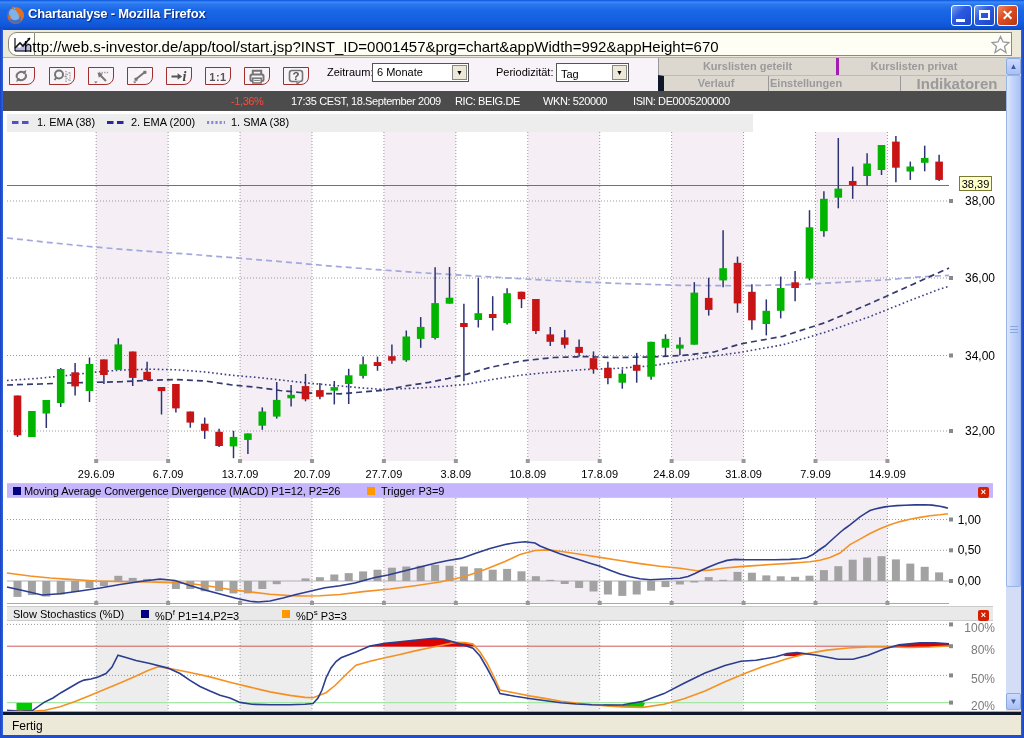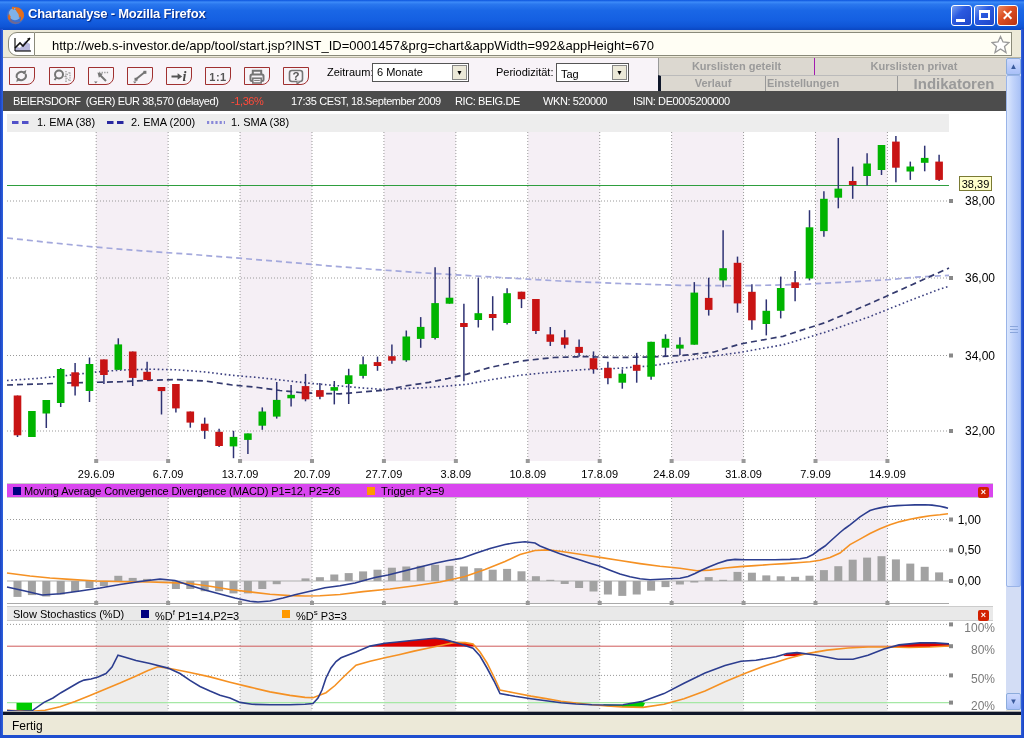--- a/index.html
+++ b/index.html
@@ -32,21 +32,21 @@
 <div class="abs" style="left:8px;top:32px;width:27px;height:24px;background:#fff;border:1px solid #8a8a7a;border-radius:9px 0 0 9px">
 <svg width="20" height="18" viewBox="0 0 20 18" style="position:absolute;left:4px;top:2px">
 <path d="M2,16 L2,11 L7,13 L12,6 L17,9 L17,16 Z" fill="#b9b9dd"></path>
 <path d="M2,13 L7,8 L10,11 L17,3" stroke="#111" stroke-width="1.6" fill="none"></path>
 <path d="M17,3 l-3,0.5 l2.4,2 z" fill="#111"></path>
 <line x1="2" y1="16" x2="18" y2="16" stroke="#111" stroke-width="1.2"></line>
 <line x1="2" y1="16" x2="2" y2="3" stroke="#111" stroke-width="1.2"></line>
 </svg>
     </div>
 <div class="abs" style="left:35px;top:32px;width:977px;height:24px;background:#fffef4;border:1px solid #8a8a7a;border-left:none"></div>
-<div class="abs" style="left:52px;top:38px;font-size:13px;color:#000">http://web.s-investor.de/app/tool/start.jsp?INST_ID=0001457&amp;prg=chart&amp;appWidth=992&amp;appHeight=670</div>
+<div class="abs" style="left:24px;top:38px;font-size:15px;color:#000">http://web.s-investor.de/app/tool/start.jsp?INST_ID=0001457&amp;prg=chart&amp;appWidth=992&amp;appHeight=670</div>
 <svg class="abs" style="left:991px;top:35px" width="19" height="19" viewBox="0 0 19 19">
       <path d="M9.5,1.5 L12,7 L18,7.5 L13.5,11.5 L15,17.5 L9.5,14 L4,17.5 L5.5,11.5 L1,7.5 L7,7 Z" fill="#fff" stroke="#999" stroke-width="1.3"></path>
     </svg>
 
 <div class="abs" style="left:3px;top:58px;width:1003px;height:33px;background:#f8f3f8"></div>
 <div style="position:absolute;left:9.4px;top:67px;width:26px;height:18px;border:1px solid #a03030;border-radius:0 0 8px 0;background:#f7f3f7">
 <svg width="20" height="16" viewBox="0 0 20 16" style="position:absolute;left:2px;top:0px">
         <path d="M5,10 a4.6,4.6 0 0 1 7.6,-4.8" stroke="#757575" fill="none" stroke-width="2"></path>
         <path d="M14.3,2 l-0.9,4.6 l-3.9,-2 z" fill="#757575"></path>
         <path d="M13.6,6 a4.6,4.6 0 0 1 -7.6,4.8" stroke="#757575" fill="none" stroke-width="2"></path>
@@ -109,41 +109,40 @@
 <div class="abs" style="left:4px;top:2px;font-size:11px">6 Monate</div>
 <div class="abs" style="right:1px;top:1px;width:15px;height:15px;background:#ece9d8;border:1px solid #888;font-size:7px;text-align:center;line-height:14px;color:#000">▼</div>
     </div>
 <div class="abs" style="left:496px;top:66px;font-size:11px;color:#000">Periodizität:</div>
 <div class="abs" style="left:556px;top:63px;width:73px;height:19px;background:#fff;border:1px solid #555">
 <div class="abs" style="left:4px;top:4px;font-size:11px">Tag</div>
 <div class="abs" style="right:1px;top:1px;width:15px;height:15px;background:#ece9d8;border:1px solid #888;font-size:7px;text-align:center;line-height:14px;color:#000">▼</div>
     </div>
 
 <div class="abs" style="left:658px;top:58px;width:348px;height:17px;background:#dcd8d0;border-left:1px solid #999">
-<div class="abs" style="left:0;top:0;width:156px;height:17px;border-right:1px solid #a21caf;text-align:center;font-size:11px;font-weight:bold;color:#9a9a9a;line-height:16px">Kurslisten geteilt</div>
+<div class="abs" style="left:0;top:0;width:180px;height:17px;border-right:3px solid #a21caf;text-align:center;font-size:11px;font-weight:bold;color:#9a9a9a;line-height:16px">Kurslisten geteilt</div>
 <div class="abs" style="left:181px;top:0;width:148px;height:17px;text-align:center;font-size:11px;font-weight:bold;color:#9a9a9a;line-height:16px">Kurslisten privat</div>
     </div>
-<div class="abs" style="left:658px;top:75px;width:348px;height:16px;background:#dcd8d0;border-left:3px solid #0f172a;border-top:1px solid #bbb">
+<div class="abs" style="left:658px;top:75px;width:348px;height:16px;background:#dcd8d0;border-left:6px solid #0f172a;border-top:1px solid #bbb">
 <div class="abs" style="left:0;top:0;width:105px;height:16px;border-right:1px solid #999;text-align:center;font-size:11px;font-weight:bold;color:#9a9a9a;line-height:15px">Verlauf</div>
 <div class="abs" style="left:106px;top:0;width:131px;height:16px;border-right:1px solid #999;font-size:11px;font-weight:bold;color:#9a9a9a;line-height:15px">Einstellungen</div>
 <div class="abs" style="left:238px;top:0;width:110px;height:16px;text-align:center;font-size:15px;font-weight:bold;color:#9a9a9a;line-height:15px">Indikatoren</div>
     </div>
 
 <div class="abs" style="left:3px;top:91px;width:1003px;height:20px;background:#4c4c4c;color:#fff;font-size:11px;letter-spacing:-0.4px;line-height:20px;white-space:nowrap">
-<span style="position:absolute;left:10px">BEIERSDORF&nbsp; (GER) EUR 38,570 (delayed)</span>
 <span style="position:absolute;left:228px;color:#ff4a3a">-1,36%</span>
 <span style="position:absolute;left:288px">17:35 CEST, 18.September 2009</span>
 <span style="position:absolute;left:452px">RIC: BEIG.DE</span>
 <span style="position:absolute;left:540px">WKN: 520000</span>
 <span style="position:absolute;left:630px">ISIN: DE0005200000</span>
     </div>
 
 <div class="abs" style="left:3px;top:111px;width:1003px;height:601px;background:#fff"></div>
 
-<div class="abs" style="left:7px;top:114px;width:942px;height:18px;background:#ededed">
+<div class="abs" style="left:7px;top:114px;width:746px;height:18px;background:#ededed">
 <svg class="abs" style="left:5px;top:7px" width="17" height="3">
         <line x1="0" y1="1.5" x2="17" y2="1.5" stroke="#5050c8" stroke-width="3" stroke-dasharray="6.5,3.5"></line>
       </svg>
 <span style="position:absolute;left:30px;top:2px;font-size:11px">1. EMA (38)</span>
 <svg class="abs" style="left:100px;top:7px" width="17" height="3">
         <line x1="0" y1="1.5" x2="17" y2="1.5" stroke="#2828a0" stroke-width="3" stroke-dasharray="6.5,3.5"></line>
       </svg>
 <span style="position:absolute;left:124px;top:2px;font-size:11px">2. EMA (200)</span>
 <svg class="abs" style="left:200px;top:7px" width="18" height="3">
         <line x1="0" y1="1.5" x2="18" y2="1.5" stroke="#8888d8" stroke-width="3" stroke-dasharray="2.2,2"></line>
@@ -338,21 +337,21 @@
 <rect x="669.64" y="459" width="4" height="4" fill="#999"></rect>
 <text x="671.64" y="478" font-family="&quot;Liberation Sans&quot;, sans-serif" font-size="11" fill="#000" text-anchor="middle">24.8.09</text>
 <rect x="741.57" y="459" width="4" height="4" fill="#999"></rect>
 <text x="743.57" y="478" font-family="&quot;Liberation Sans&quot;, sans-serif" font-size="11" fill="#000" text-anchor="middle">31.8.09</text>
 <rect x="813.5" y="459" width="4" height="4" fill="#999"></rect>
 <text x="815.5" y="478" font-family="&quot;Liberation Sans&quot;, sans-serif" font-size="11" fill="#000" text-anchor="middle">7.9.09</text>
 <rect x="885.43" y="459" width="4" height="4" fill="#999"></rect>
 <text x="887.43" y="478" font-family="&quot;Liberation Sans&quot;, sans-serif" font-size="11" fill="#000" text-anchor="middle">14.9.09</text>
 </svg>
 
-<div class="abs" style="left:7px;top:483px;width:986px;height:15px;background:#d946ef;border-top:1px solid #ccc;border-bottom:1px solid #ccc">
+<div class="abs" style="left:7px;top:483px;width:986px;height:15px;background:#c4b5fd;border-top:1px solid #ccc;border-bottom:1px solid #ccc">
 <div class="abs" style="left:6px;top:3px;width:8px;height:8px;background:#000080"></div>
 <span style="position:absolute;left:17px;top:1px;font-size:11px;letter-spacing:-0.1px">Moving Average Convergence Divergence (MACD) P1=12, P2=26</span>
 <div class="abs" style="left:360px;top:3px;width:8px;height:8px;background:#ff9900"></div>
 <span style="position:absolute;left:374px;top:1px;font-size:11px">Trigger P3=9</span>
 <div class="abs" style="left:971px;top:3px;width:11px;height:11px;background:#d22000;border-radius:2px;color:#fff;font-size:9px;font-weight:bold;text-align:center;line-height:11px">×</div>
 </div>
 
 <svg style="position:absolute;left:0;top:497.5px" width="1005" height="108" viewBox="0 497.5 1005 108">
 <rect x="7" y="497.5" width="942" height="105.5" fill="#ffffff"></rect>
 <rect x="96.2" y="497.5" width="71.93" height="105.5" fill="#f3eef3"></rect>

